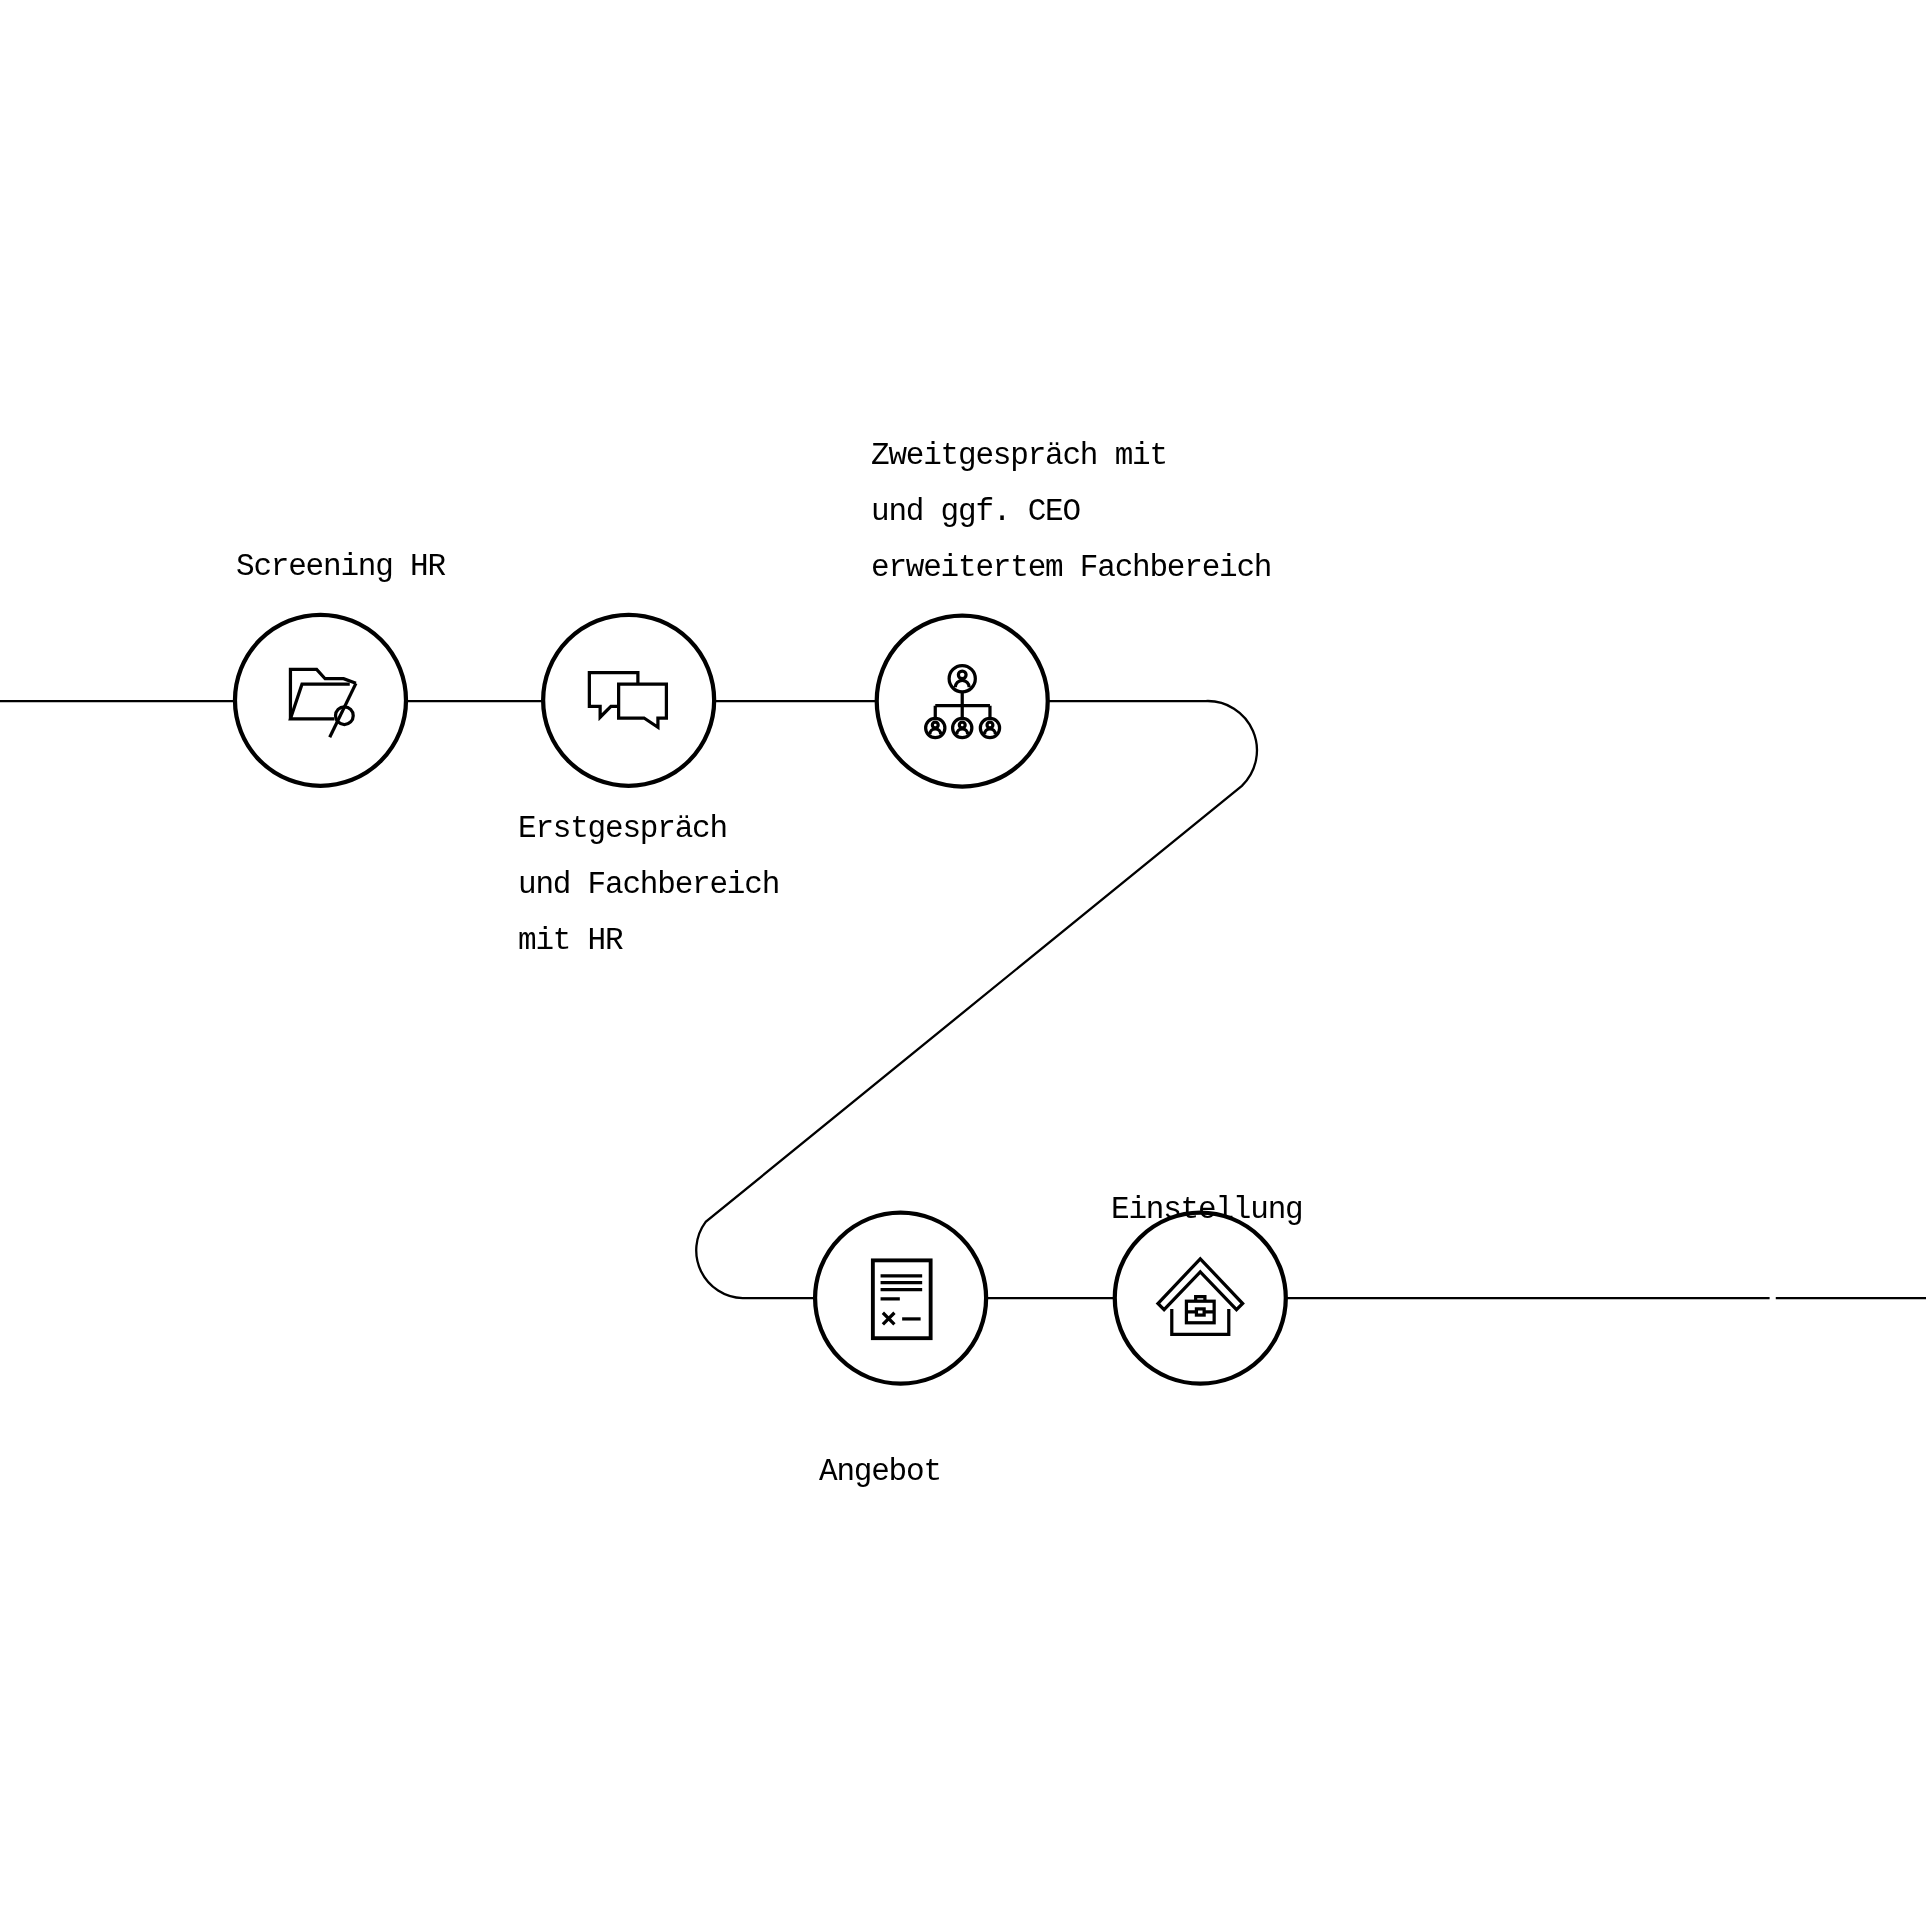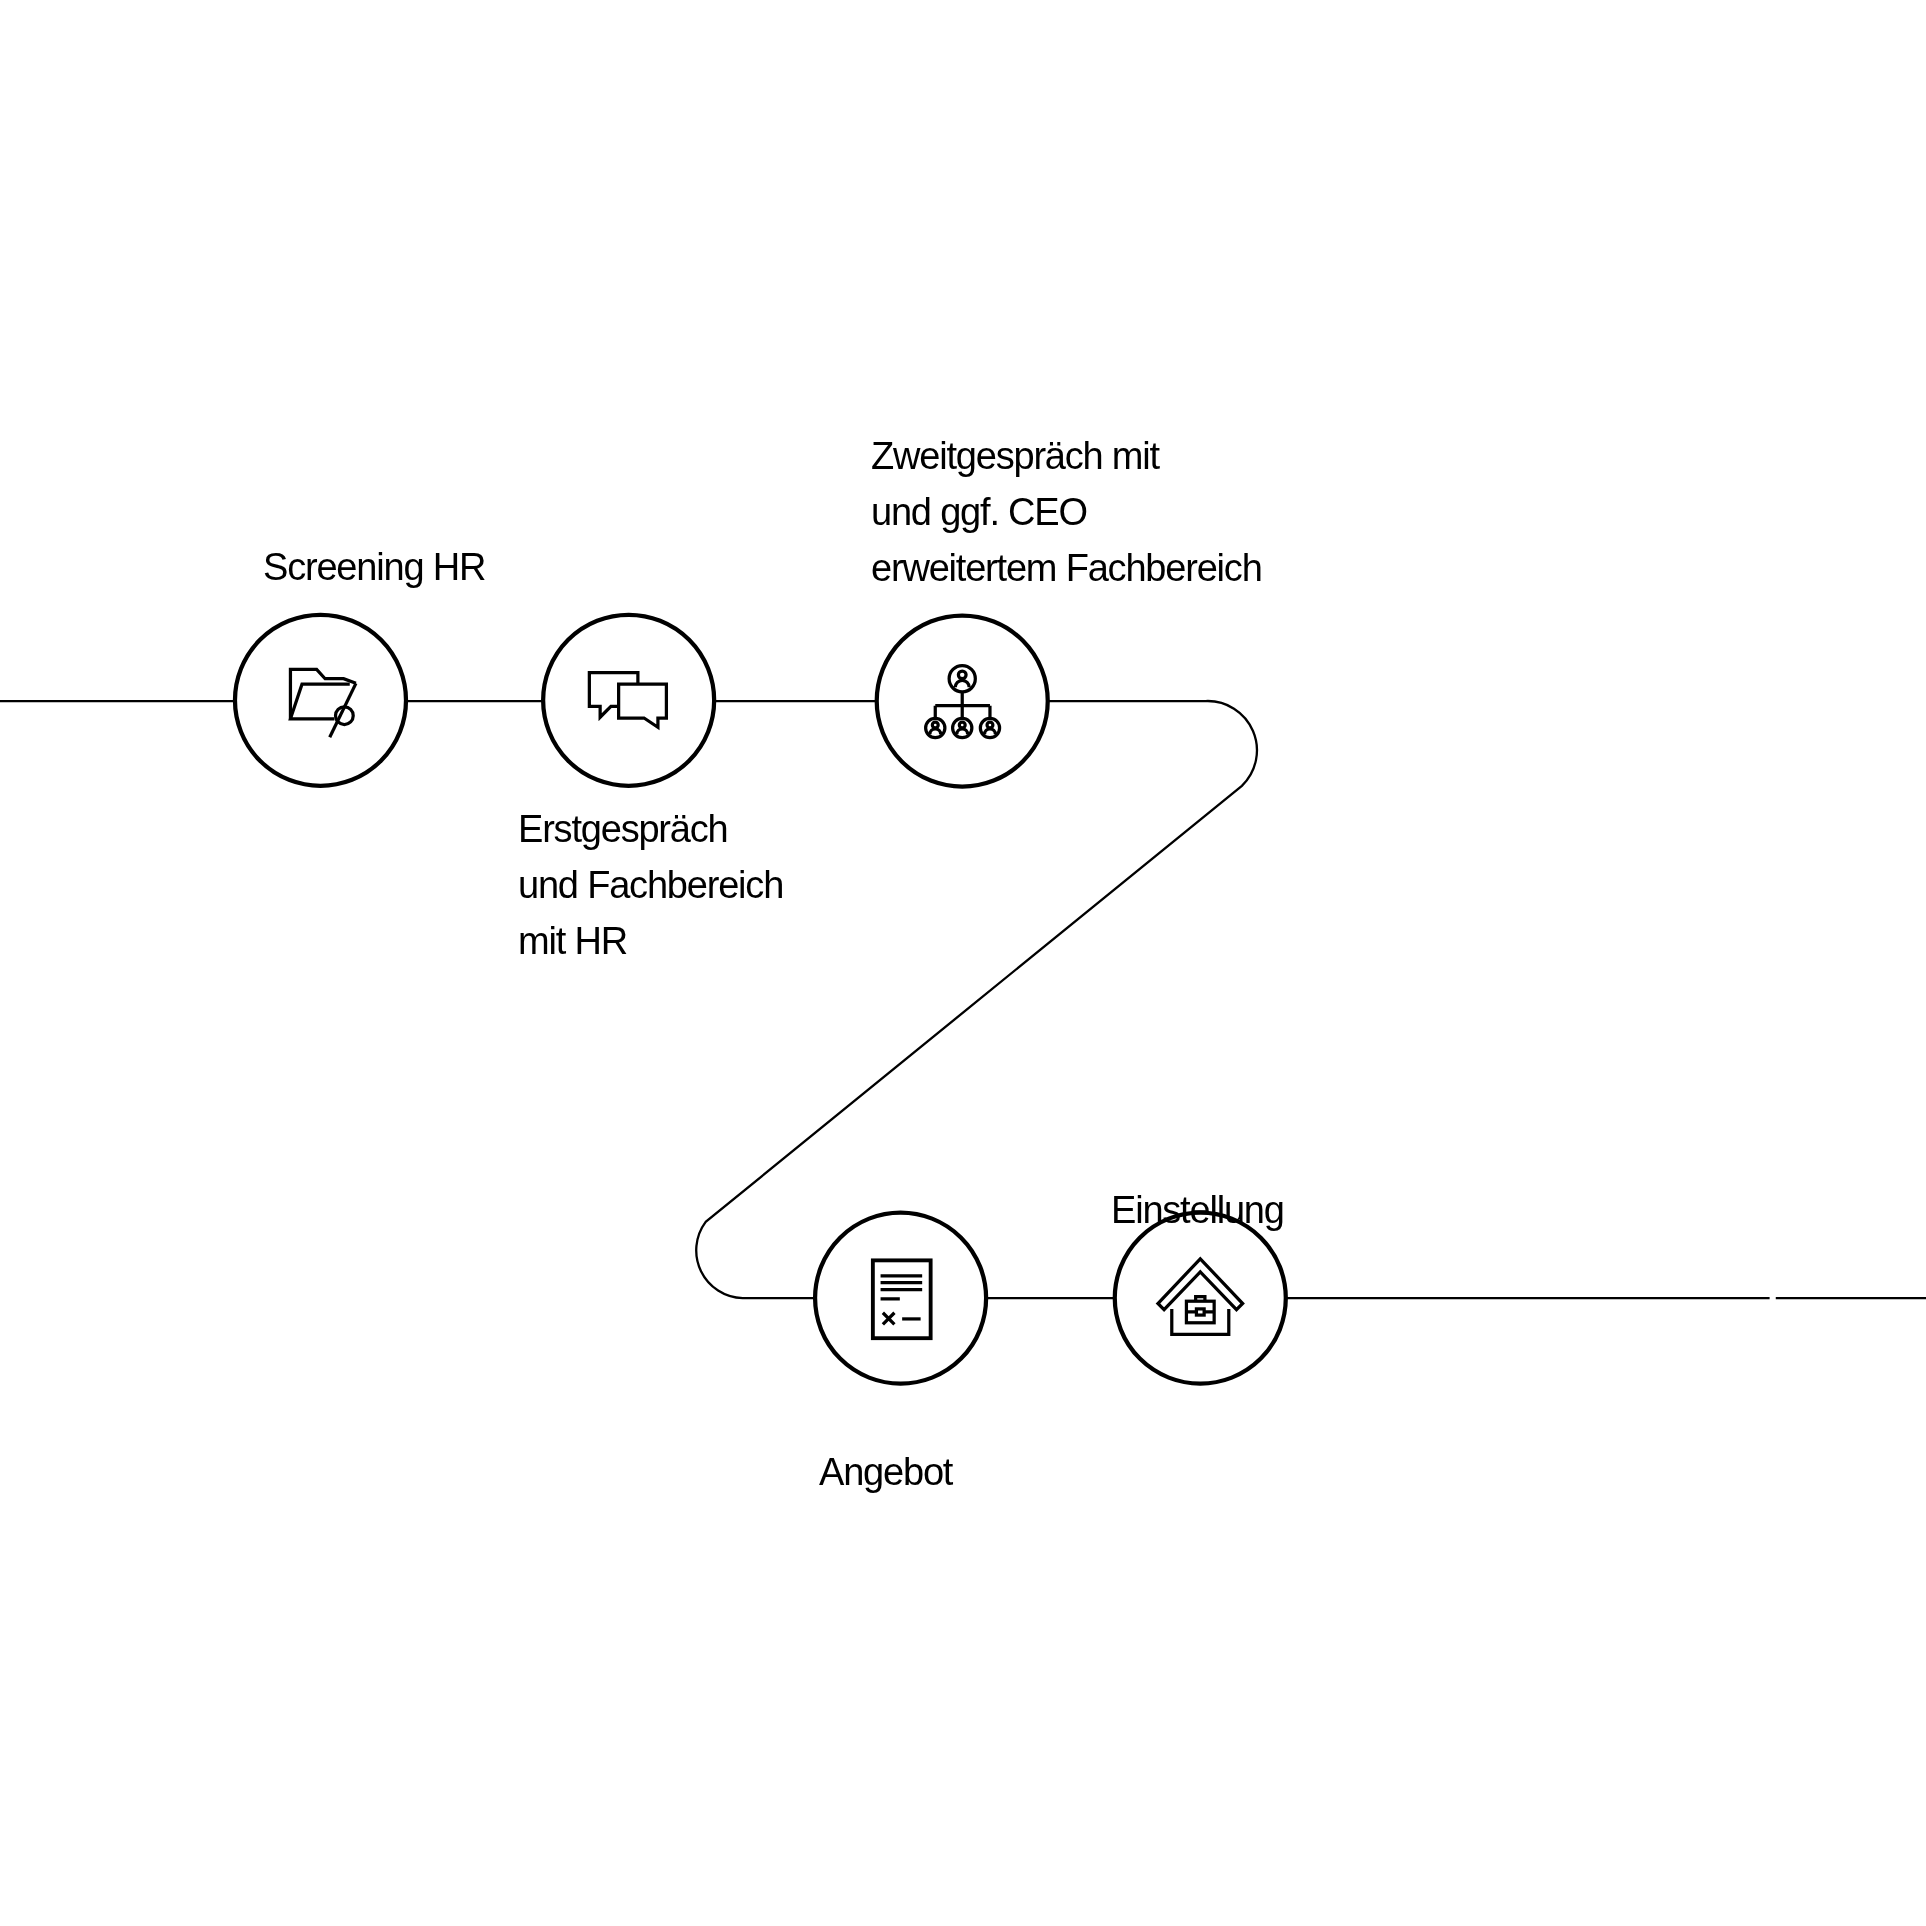--- a/index.html
+++ b/index.html
@@ -19,22 +19,22 @@
     background:var(--background);
   }
   #flow-svg{position:absolute;left:0;top:0;}
   .ln{stroke:var(--line);stroke-width:3;fill:none;}
   .node{fill:var(--background);stroke:var(--line);stroke-width:5.5;}
   .ic{stroke:var(--line);stroke-width:4.2;fill:none;stroke-linecap:butt;stroke-linejoin:miter;}
   .ic-thick{stroke:var(--line);stroke-width:5;fill:none;}
   .icf{stroke:var(--line);stroke-width:4.2;fill:var(--background);}
   .label{
     position:absolute;
-    font-family:Liberation Sans, sans-serif;
-    font-size:38px;
+    font-family:Liberation Mono, monospace;
+    font-size:31px;
     line-height:56px;
     font-weight:400;
     letter-spacing:-1.2px;
     color:var(--text);
     white-space:nowrap;
   }
 </style>
 </head>
 <body>
 
@@ -98,21 +98,21 @@
     <g>
       <path class="ic" d="M 1503 1692 L 1558 1634 L 1613 1692 L 1605 1700 L 1558 1651 L 1511 1700 Z"></path>
       <path class="ic" d="M 1521 1699 V 1732 H 1595 V 1699"></path>
       <path class="ic" d="M 1552 1689 V 1683 H 1564 V 1689"></path>
       <rect class="icf" x="1540" y="1689" width="36" height="28"></rect>
       <rect class="ic" x="1553" y="1699" width="10" height="8" stroke-width="3.5"></rect>
       <path class="ic" stroke-width="3.5" d="M 1540 1703 H 1553 M 1563 1703 H 1576"></path>
     </g>
   </svg>
 
-  <div class="label" style="left:236px;top:539px;margin-left:27px;">
+  <div class="label" style="left:236px;top:539px;">
     <div>Screening HR</div>
   </div>
 
   <div class="label" style="left:518px;top:801px;">
     <div>Erstgespräch</div>
     <div>und Fachbereich</div>
     <div>mit HR</div>
   </div>
 
   <div class="label" style="left:871px;top:428px;">

